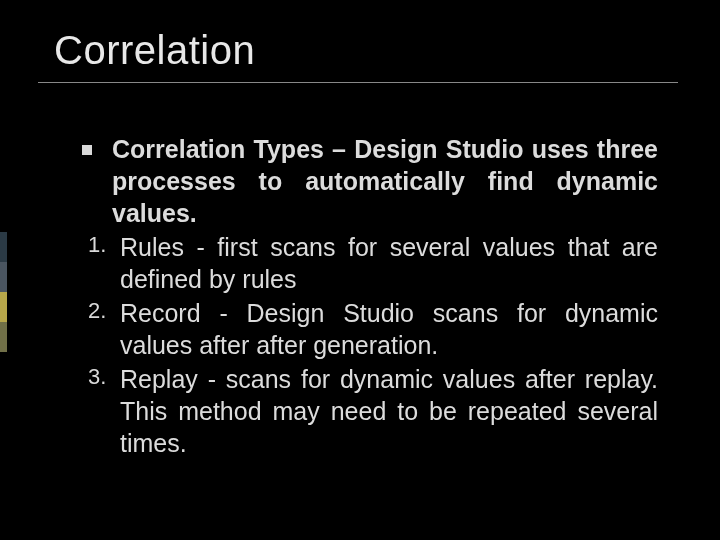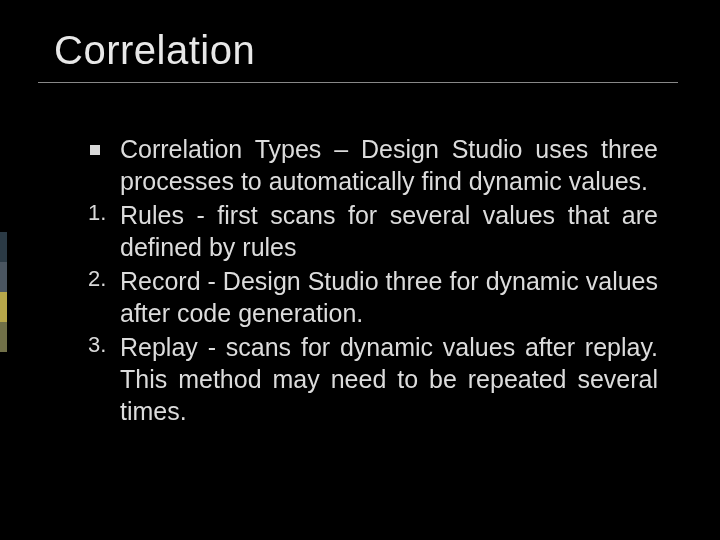--- a/index.html
+++ b/index.html
@@ -50,23 +50,23 @@
       margin-top: 50px;
       margin-left: 36px;
       margin-right: 8px;
       font-size: 25px;
       line-height: 1.28;
       color: #dcdcdc;
     }
     .bullet-item {
       position: relative;
       text-align: justify;
-      margin-left: 30px;
+      margin-left: 22px;
       margin-bottom: 2px;
-      font-weight: 400;
+      font-weight: 700;
     }
     .bullet-item::before {
       content: "";
       position: absolute;
       left: -30px;
       top: 12px;
       width: 10px;
       height: 10px;
       background: #d9d9d9;
     }
@@ -102,20 +102,20 @@
   </div>
 
   <div class="content">
     <div class="bullet-item">Correlation Types – Design Studio uses three processes to automatically find dynamic values.</div>
     <div class="number-item">
       <span class="num">1.</span>
       <span>Rules - first scans for several values that are defined by rules</span>
     </div>
     <div class="number-item">
       <span class="num">2.</span>
-      <span>Record - Design Studio three for dynamic values after code generation.</span>
+      <span>Record - Design Studio scans for dynamic values after after generation.</span>
     </div>
     <div class="number-item">
       <span class="num">3.</span>
       <span>Replay - scans for dynamic values after replay. This method may need to be repeated several times.</span>
     </div>
   </div>
 </div>
 
 </body></html>

